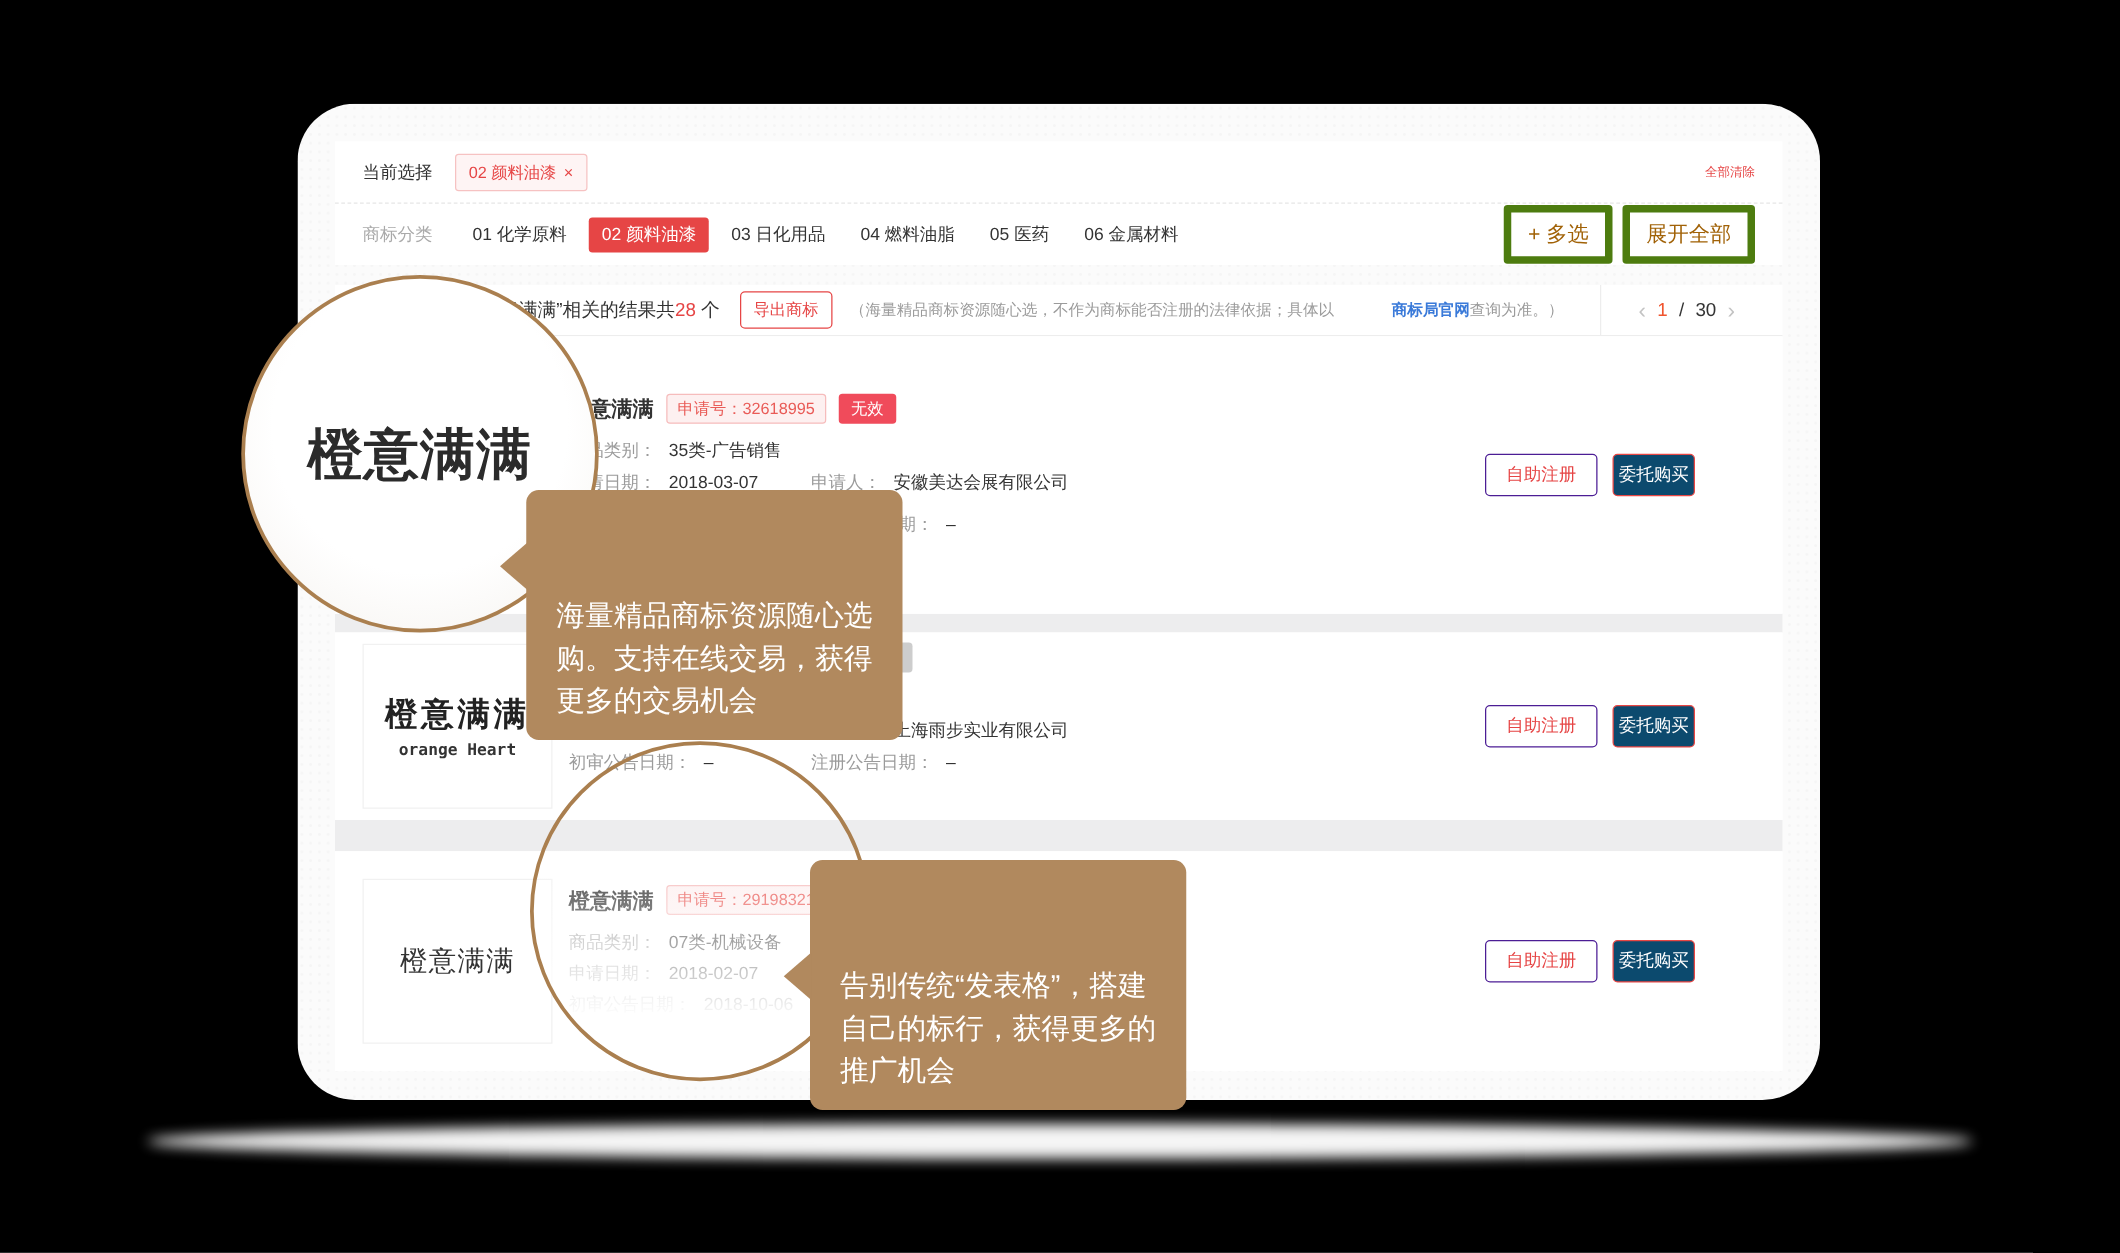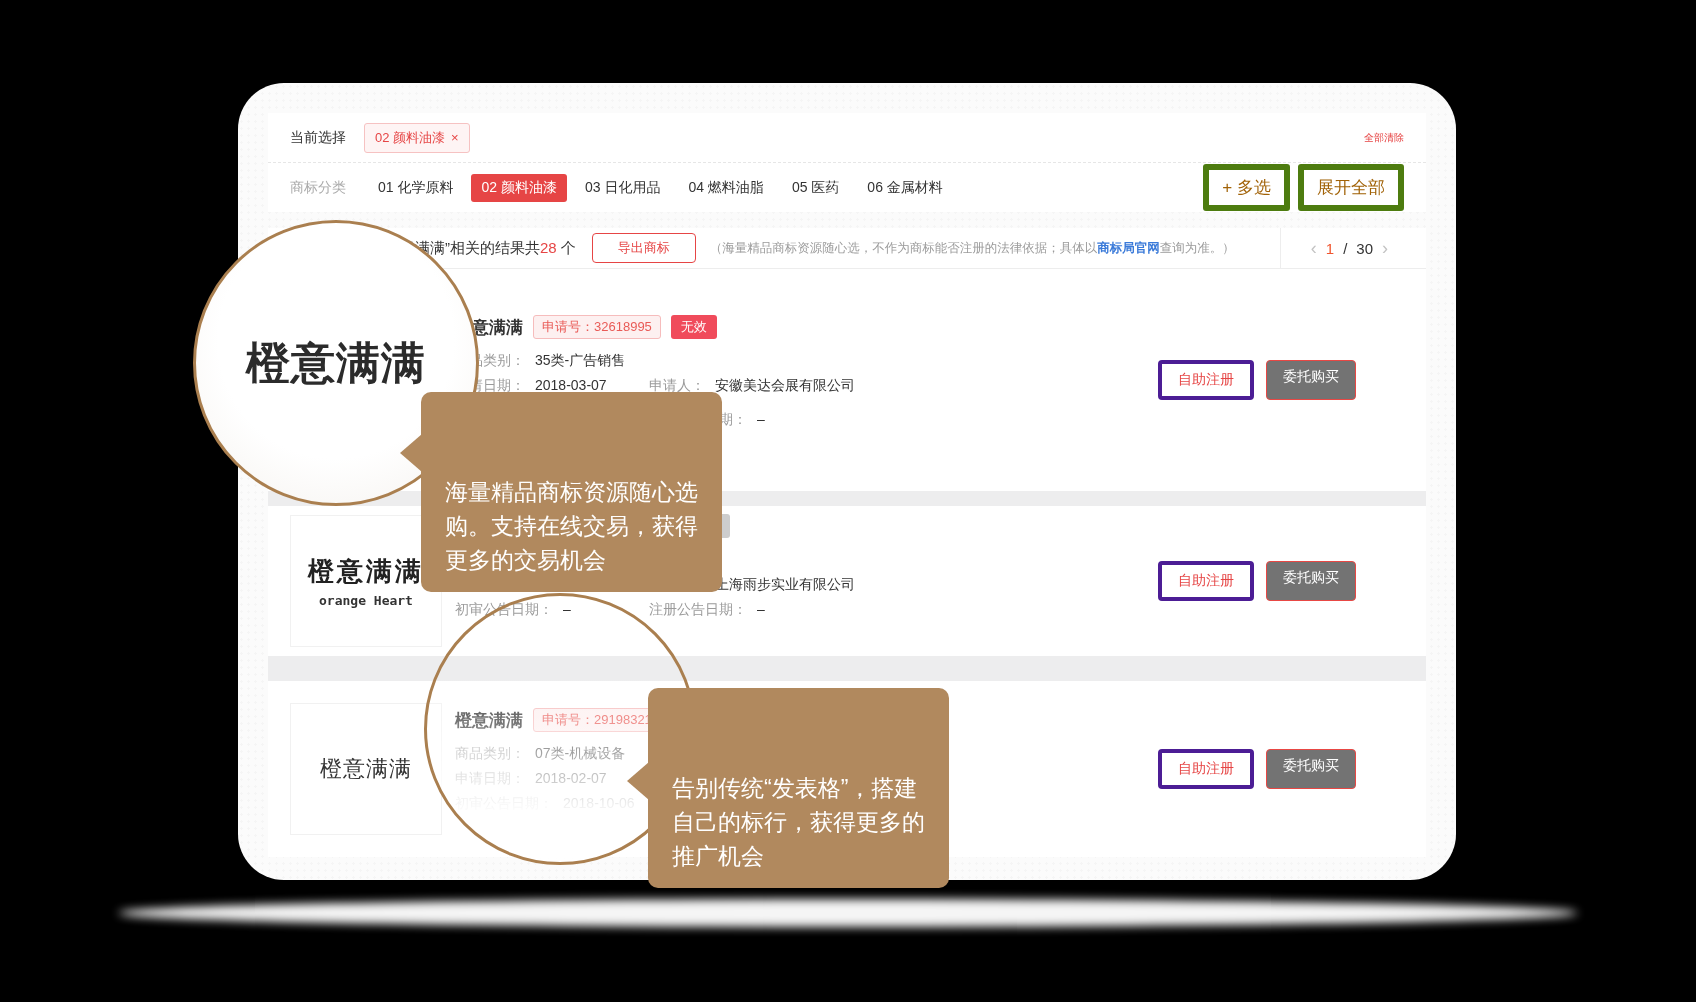--- a/index.html
+++ b/index.html
@@ -35,23 +35,23 @@
   .mini-btn{font-size:17px;color:#a16207;border:6px solid #4d7c0f;background:#fff;border-radius:3px;
             padding:6px 13px;cursor:pointer;white-space:nowrap;}
   .mini-btn.multi{margin-left:auto;}
 
   
   .results-header{height:40px;display:flex;align-items:center;border-bottom:1px solid #ededed;
                   padding-left:22px;white-space:nowrap;overflow:hidden;}
   .summary{font-size:15px;color:#333;}
   .count{color:#e64545;}
   .btn-export{font-size:13px;color:#e64545;border:1px solid #e64545;border-radius:4px;background:#fff;
-              padding:5px 25px;margin:0 14px 0 16px;cursor:pointer;}
+              padding:5px 10px;margin:0 14px 0 16px;cursor:pointer;}
   .note{font-size:12.5px;color:#9b9b9b;flex:0 1 auto;overflow:hidden;}
-  .note-link{color:#3a7ad9;font-weight:bold;text-decoration:none;cursor:pointer;}
+  .note-link{color:#3a7ad9;font-weight:bold;text-decoration:none;cursor:pointer;margin-left:46px;}
   .pagination{margin-left:auto;height:40px;display:flex;align-items:center;gap:9px;
               padding:0 38px 0 30px;border-left:1px solid #ededed;font-size:15px;}
   .pg-arrow{color:#c3c3c3;font-size:18px;cursor:pointer;}
   .pg-cur{color:#f0552f;}
   .pg-sep,.pg-total{color:#333;}
 
   
   .result-row{position:relative;background:#fff;}
   .row-1{height:222px;}
   .row-2{height:150px;}
@@ -79,24 +79,24 @@
            padding:2px 8px;}
   .badge{font-size:13px;color:#fff;border-radius:3px;padding:3px 10px;text-align:right;}
   .badge-invalid{background:#f04b5b;}
   .badge-registered{background:#cdcdcd;}
   .line{font-size:14px;line-height:18px;margin-bottom:7px;white-space:nowrap;}
   .line.gapped{margin-top:16px;}
   .lbl{color:#9b9b9b;margin-right:10px;}
   .val{color:#333;}
   .col1{display:inline-block;min-width:190px;}
   .row-actions{position:absolute;right:70px;top:50%;transform:translateY(-50%);display:flex;gap:12px;}
-  .btn-outline{font-size:14px;color:#e64545;border:4px solid #4c1d95;background:#fff;border-radius:4px;
+  .btn-outline{font-size:14px;color:#e64545;border:1px solid #4c1d95;background:#fff;border-radius:4px;
                padding:7px 16px;cursor:pointer;white-space:nowrap;}
-  .btn-fill{font-size:14px;color:#fff;background:#737373;border:1px solid #e84744;border-radius:4px;
-            padding:7px 16px;cursor:pointer;white-space:nowrap;}
+  .btn-fill{font-size:14px;color:#fff;background:#0c4a6e;border:1px solid #e84744;border-radius:4px;
+            padding:7px 4px;cursor:pointer;white-space:nowrap;}
 
   
   .magnifier{position:absolute;border-radius:50%;border:3px solid #aa7f4f;z-index:5;}
   .magnifier-1{left:193px;top:220px;width:280px;height:280px;
                background:radial-gradient(circle at 50% 42%,#ffffff 55%,#f4f1ed 100%);
                display:flex;align-items:center;justify-content:center;}
   .big-text{font-size:44px;font-weight:600;color:#2b2b2b;letter-spacing:1px;}
   .magnifier-2{left:424px;top:593px;width:266px;height:266px;
                background:linear-gradient(180deg,rgba(255,255,255,0) 30%,rgba(255,255,255,0.95) 80%,#fff 100%);}
 

